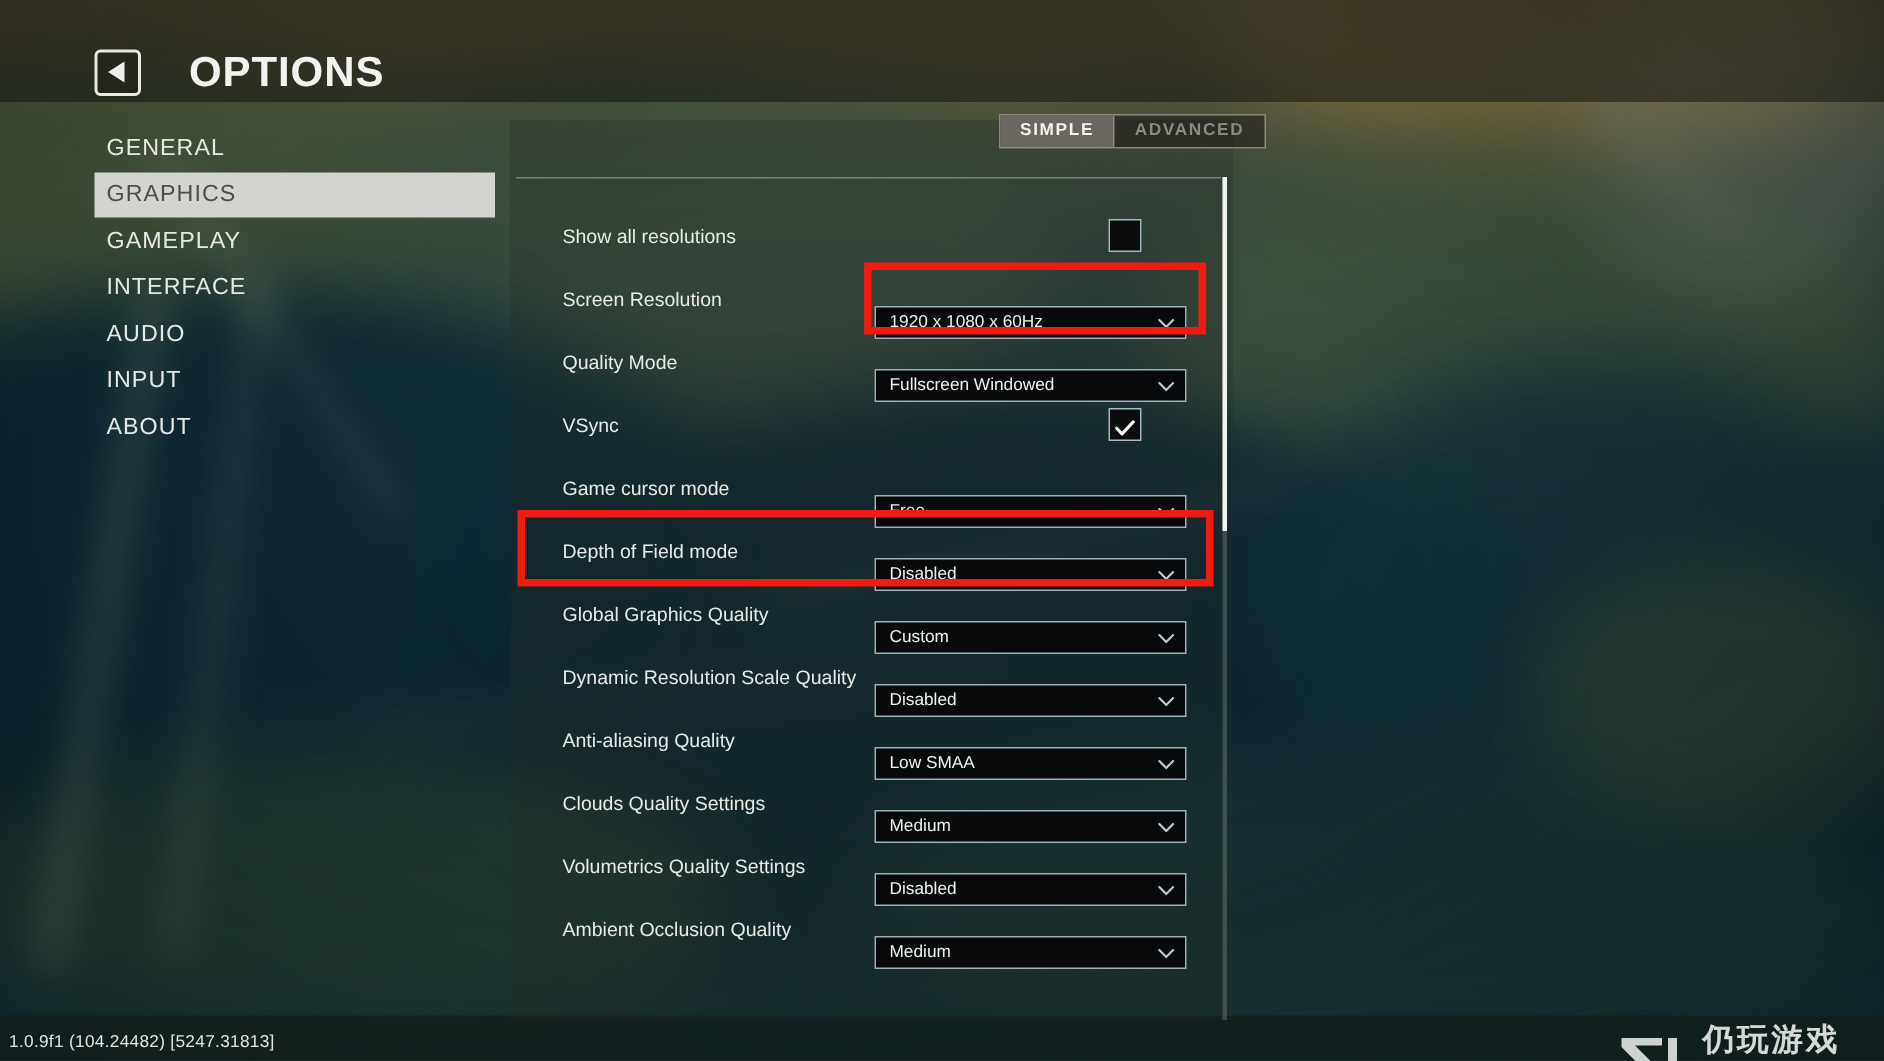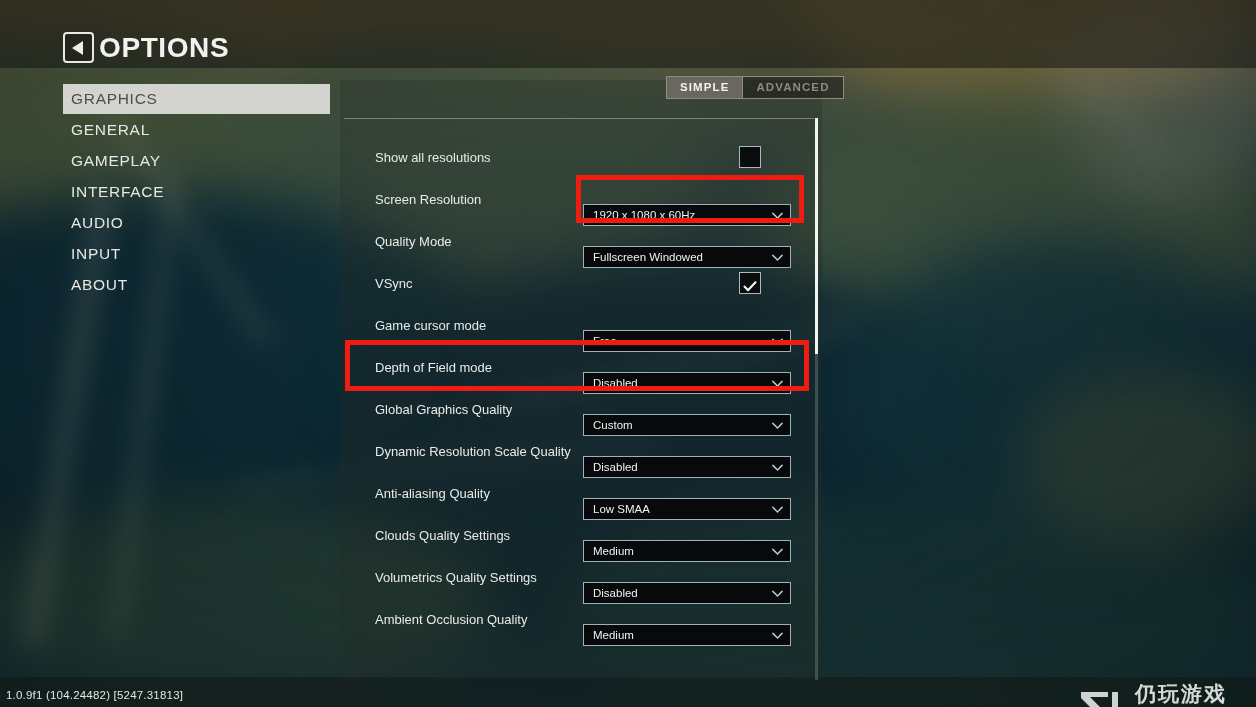--- a/index.html
+++ b/index.html
@@ -39,21 +39,21 @@
   .s5{left:640px;top:30px;width:320px;height:8px;transform:rotate(16deg);opacity:.25;}
   .s6{left:980px;top:120px;width:280px;height:8px;transform:rotate(42deg);opacity:.2;}
   .s7{left:300px;top:520px;width:420px;height:7px;transform:rotate(-6deg);opacity:.18;}
   .bg-vig{position:absolute;inset:0;background:radial-gradient(ellipse at 50% 45%,rgba(0,0,0,0) 35%,rgba(0,0,0,.28) 100%);}
 
   
   .topband{position:absolute;left:0;top:0;width:1256px;height:68px;background:rgba(18,20,18,.55);}
   .bottomband{position:absolute;left:0;bottom:0;width:1256px;height:30px;background:rgba(16,20,16,.5);}
 
   
-  .header{position:absolute;left:52px;top:32px;display:flex;align-items:flex-start;gap:5px;padding-left:11px;}
+  .header{position:absolute;left:52px;top:32px;display:flex;align-items:center;gap:32px;padding-left:11px;}
   .back-btn{
     width:27px;height:27px;border:2px solid #e9eae6;border-radius:4px;
     display:flex;align-items:center;justify-content:center;cursor:pointer;
     background:rgba(0,0,0,.15);
   }
   .back-tri{width:0;height:0;border-top:7px solid transparent;border-bottom:7px solid transparent;border-right:11px solid #eceded;margin-right:2px;}
   .title{font-size:28px;font-weight:bold;color:#f2f3f1;letter-spacing:.6px;}
 
   
   .sidebar{position:absolute;left:63px;top:84px;width:267px;}
@@ -156,25 +156,25 @@
   <div class="bottomband"></div>
 
   <div class="header">
     <div class="back-btn">
       <div class="back-tri"></div>
     </div>
     <div class="title">OPTIONS</div>
   </div>
 
   <div class="sidebar" id="sidebar">
+      <div class="side-item">
+        <span>GENERAL</span>
+      </div>
       <div class="side-item active">
         <span>GRAPHICS</span>
-      </div>
-      <div class="side-item">
-        <span>GENERAL</span>
       </div>
       <div class="side-item">
         <span>GAMEPLAY</span>
       </div>
       <div class="side-item">
         <span>INTERFACE</span>
       </div>
       <div class="side-item">
         <span>AUDIO</span>
       </div>

